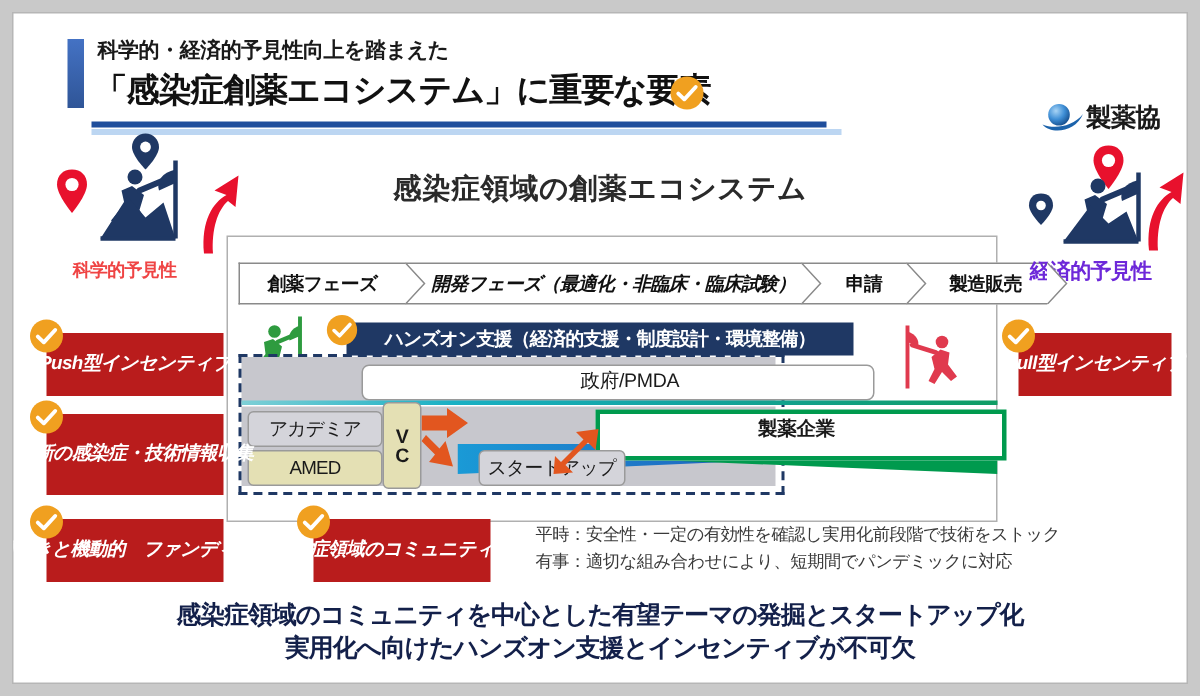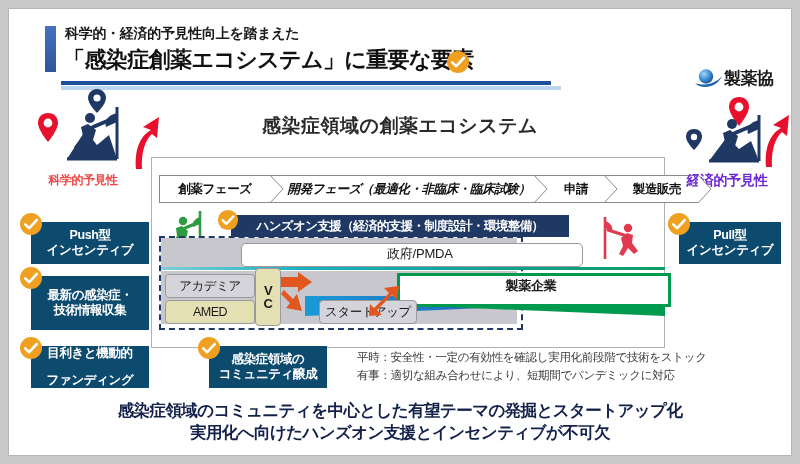--- a/index.html
+++ b/index.html
@@ -174,24 +174,24 @@
 
   
   #left-icon{position:absolute;left:22px;top:86px;width:106px;height:78px;}
   #left-icon-label{
     position:absolute;left:14px;top:163px;width:120px;text-align:center;
     font-size:12px;font-weight:bold;color:#ef4444;letter-spacing:-0.5px;
   }
   #arrow-left-red{position:absolute;left:121px;top:106px;width:32px;height:56px;}
 
   .navy-box{
-    position:absolute;background:#0c4a6e;color:#ffffff;
-    display:flex;flex-direction:column;align-items:center;justify-content:center;
+    position:absolute;background:#b91c1c;color:#ffffff;
+    display:flex;flex-direction:row;align-items:center;justify-content:center;
     font-size:12.5px;font-weight:bold;line-height:1.22;
-    letter-spacing:-0.4px;text-align:center;white-space:nowrap;
+    letter-spacing:-0.4px;text-align:center;white-space:nowrap;font-style:italic;
   }
   #nb-push{left:22px;top:213px;width:118px;height:42px;}
   #nb-info{left:22px;top:267px;width:118px;height:54px;}
   #nb-fund{left:22px;top:337px;width:118px;height:42px;gap:12px;}
   #nb-comm{left:200px;top:337px;width:118px;height:42px;}
   #nb-pull{left:670px;top:213px;width:102px;height:42px;}
 
   .chk{position:absolute;z-index:9;}
   #chk-push{left:10px;top:203px;}
   #chk-info{left:10px;top:257px;}

